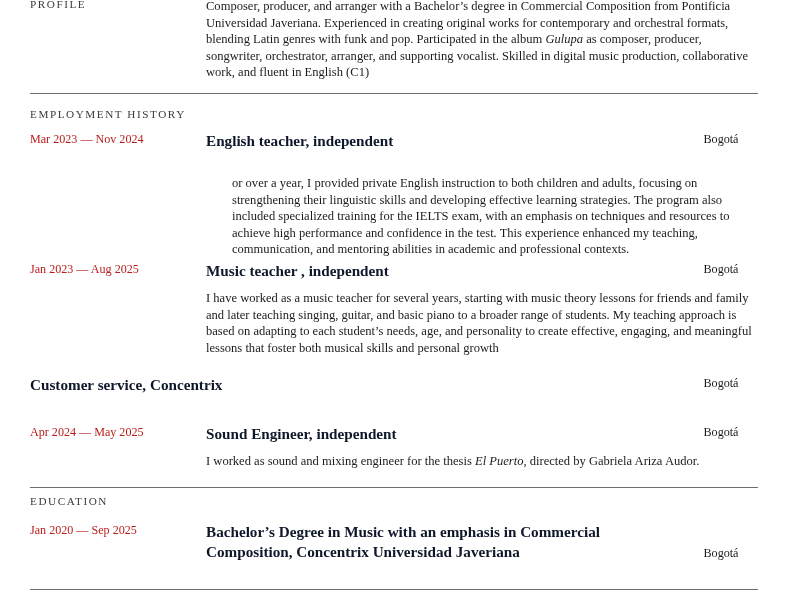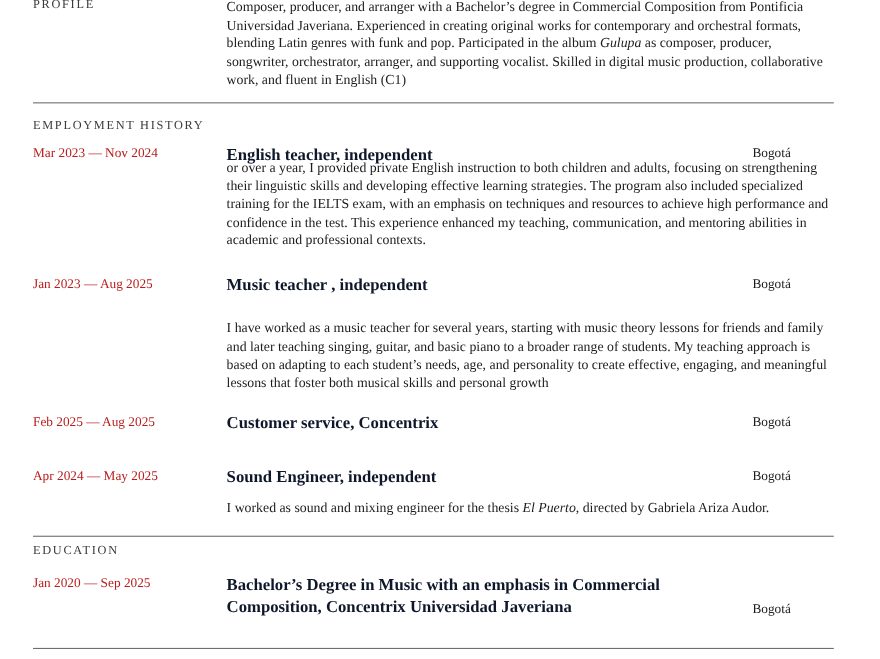--- a/index.html
+++ b/index.html
@@ -43,21 +43,21 @@
     display: flex;
     box-sizing: border-box;
   }
   .col-body {
     flex: 1 1 auto;
     min-width: 0;
   }
   .col-city {
     flex: 0 0 auto;
     width: 74px;
-    text-align: left;
+    text-align: center;
     box-sizing: border-box;
   }
 
   
   .section-label {
     font-size: 11.2px;
     letter-spacing: 1.55px;
     color: #3a3a3a;
     text-transform: uppercase;
     line-height: 1.2;
@@ -106,22 +106,22 @@
 
   .it { font-style: italic; }
 
   
   .blk { position: absolute; left: 0; right: 0; }
 
   #profile-block      { top: -2px; }
   #rule-1             { top: 93px; }
   #employment-label   { top: 108px; }
   #job-1              { top: 131px; }
-  #job-1-desc         { top: 144px; }
-  #job-2              { top: 250px; }
+  #job-1-desc         { top: 175px; margin-left: 26px; }
+  #job-2              { top: 261px; }
   #job-2-desc         { top: 290px; }
   #job-3              { top: 375px; }
   #job-4              { top: 424px; }
   #job-4-desc         { top: 453px; }
   #rule-2             { top: 487px; }
   #education-label    { top: 495px; }
   #edu-1              { top: 522px; }
   #rule-3             { top: 589px; }
 
   .desc-row { padding-left: 206px; padding-right: 42px; box-sizing: border-box; }
@@ -182,23 +182,20 @@
       <div class="col-city">
         <div class="city">Bogotá</div>
       </div>
     </div>
   </div>
   <div class="blk desc-row" id="job-2-desc">
     <div class="para">I have worked as a music teacher for several years, starting with music theory lessons for friends and family and later teaching singing, guitar, and basic piano to a broader range of students. My teaching approach is based on adapting to each student’s needs, age, and personality to create effective, engaging, and meaningful lessons that foster both musical skills and personal growth</div>
   </div>
 
   <div class="blk entry" id="job-3">
-    <div class="col-left">
-      <div class="date-range">Feb 2025 — Aug 2025</div>
-    </div>
     <div class="col-right">
       <div class="col-body">
         <div class="entry-title">Customer service, Concentrix</div>
       </div>
       <div class="col-city">
         <div class="city">Bogotá</div>
       </div>
     </div>
   </div>
 

